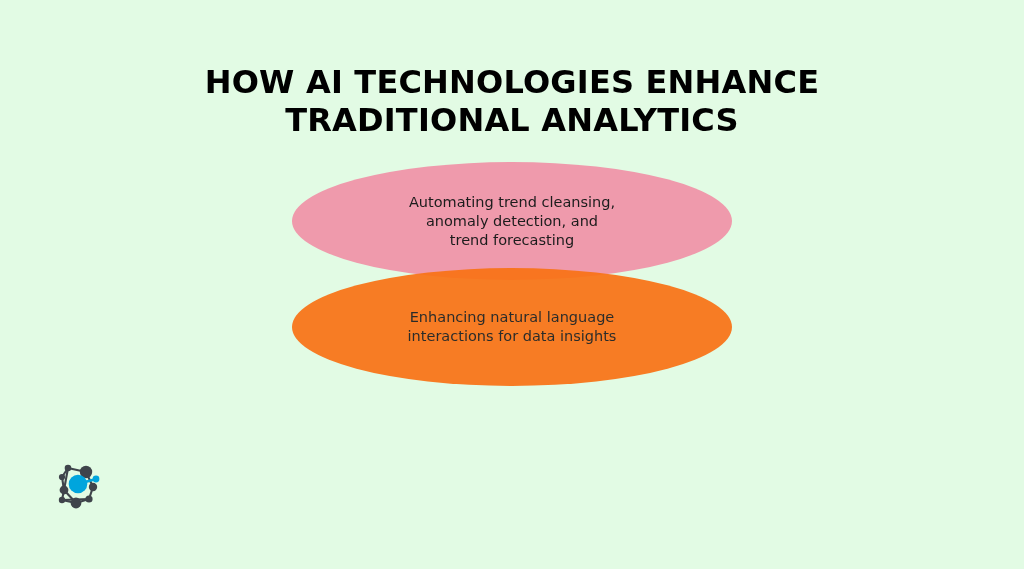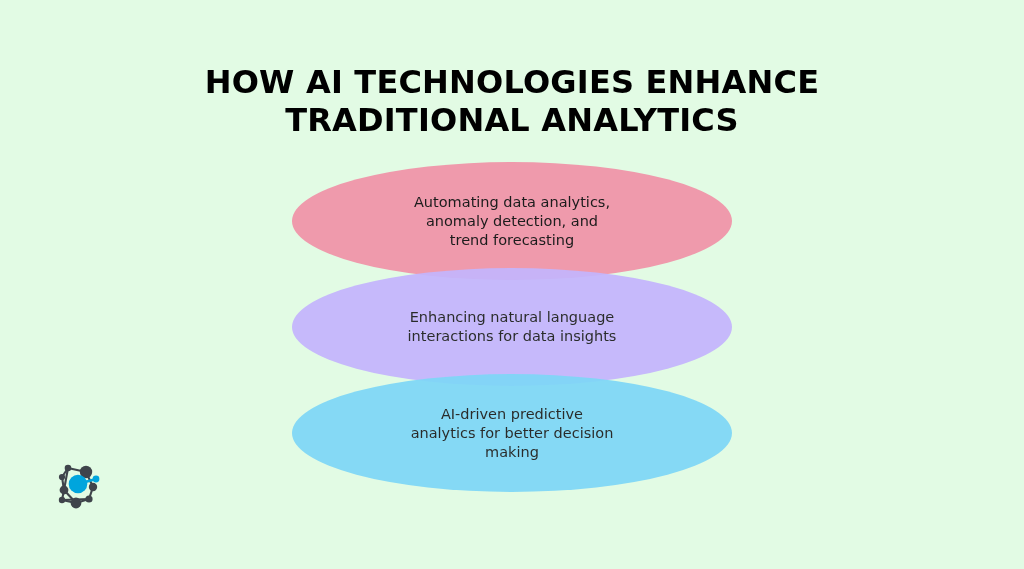--- a/index.html
+++ b/index.html
@@ -52,21 +52,21 @@
     width: 440px;
     height: 118px;
     border-radius: 50% / 50%;
     display: flex;
     align-items: center;
     justify-content: center;
     box-sizing: border-box;
   }
 
   .ellipse-1 { top: 4px;   background: #ef9aac; z-index: 1; }
-  .ellipse-2 { top: 110px; background: #c4b5fd; z-index: 2; opacity: 0.93; }
+  .ellipse-2 { top: 110px; background: #f97316; z-index: 2; opacity: 0.93; }
   .ellipse-3 { top: 216px; background: #7fd7f7; z-index: 3; opacity: 0.93; }
 
   .ellipse-label {
     text-align: center;
     font-family: "DejaVu Sans", sans-serif;
     font-size: 14.5px;
     line-height: 19px;
     font-weight: 400;
     color: #1c1c1c;
     white-space: pre-line;
@@ -86,35 +86,30 @@
 <body>
 
 <div id="slide">
 
   <h1 id="slide-title">HOW AI TECHNOLOGIES ENHANCE
 TRADITIONAL ANALYTICS</h1>
 
   <div id="ellipse-stack">
 
     <div class="ellipse ellipse-1">
-      <div class="ellipse-label">Automating data analytics,
+      <div class="ellipse-label">Automating trend cleansing,
 anomaly detection, and
 trend forecasting</div>
     </div>
 
     <div class="ellipse ellipse-2">
       <div class="ellipse-label">Enhancing natural language
 interactions for data insights</div>
     </div>
 
-    <div class="ellipse ellipse-3">
-      <div class="ellipse-label">AI-driven predictive
-analytics for better decision
-making</div>
-    </div>
 
   </div>
 
   <div id="logo">
     <svg viewBox="0 0 56 56" width="56" height="56" aria-hidden="true">
       <g stroke="#3f444b" stroke-width="2.1" fill="none">
         <path d="M16 12 L34 16"></path>
         <path d="M16 12 L10 21"></path>
         <path d="M10 21 L12 34"></path>
         <path d="M12 34 L10 44"></path>

